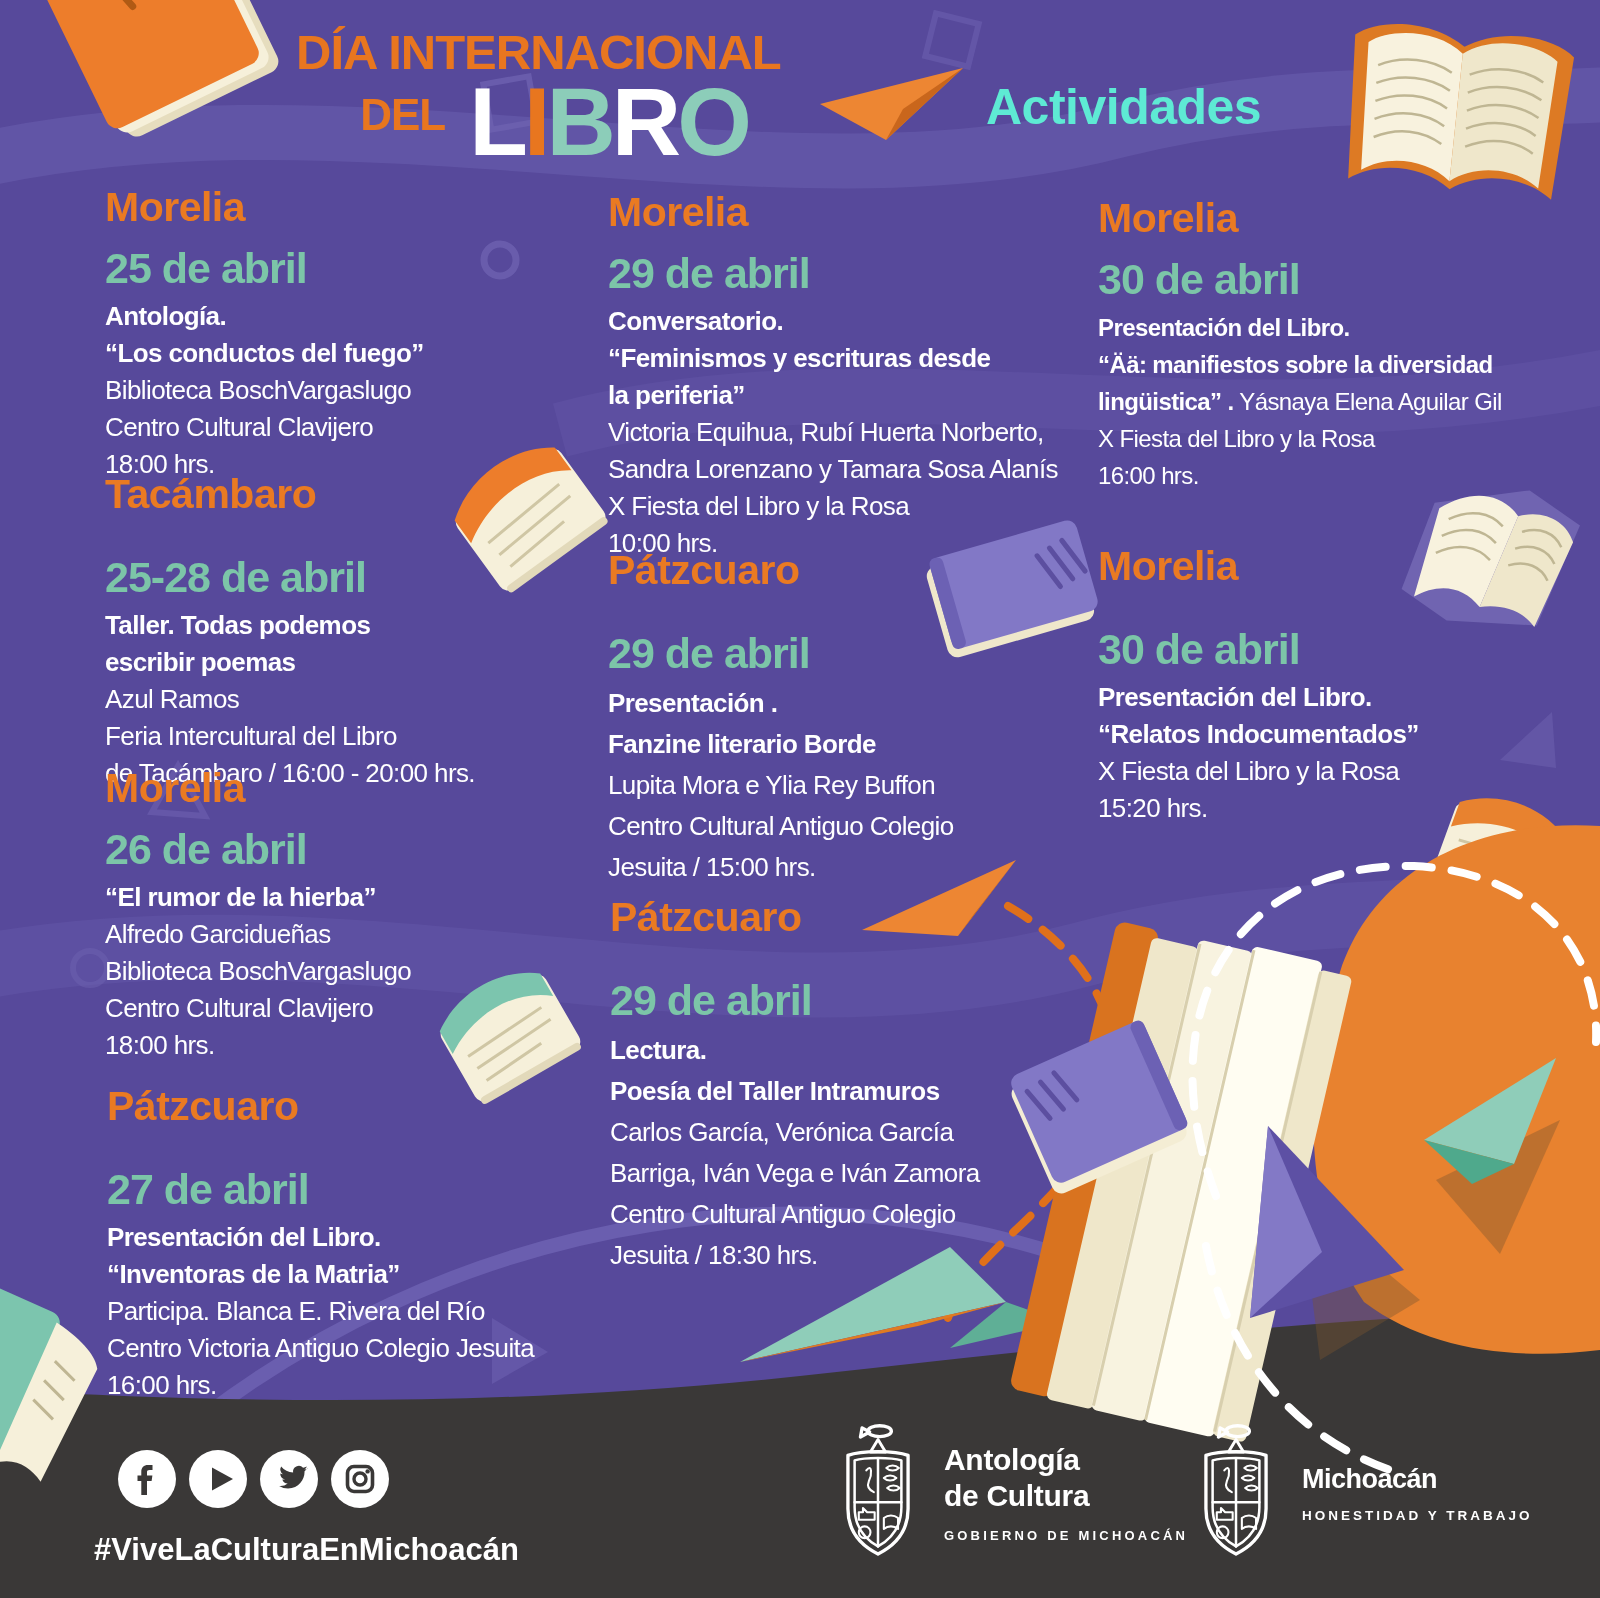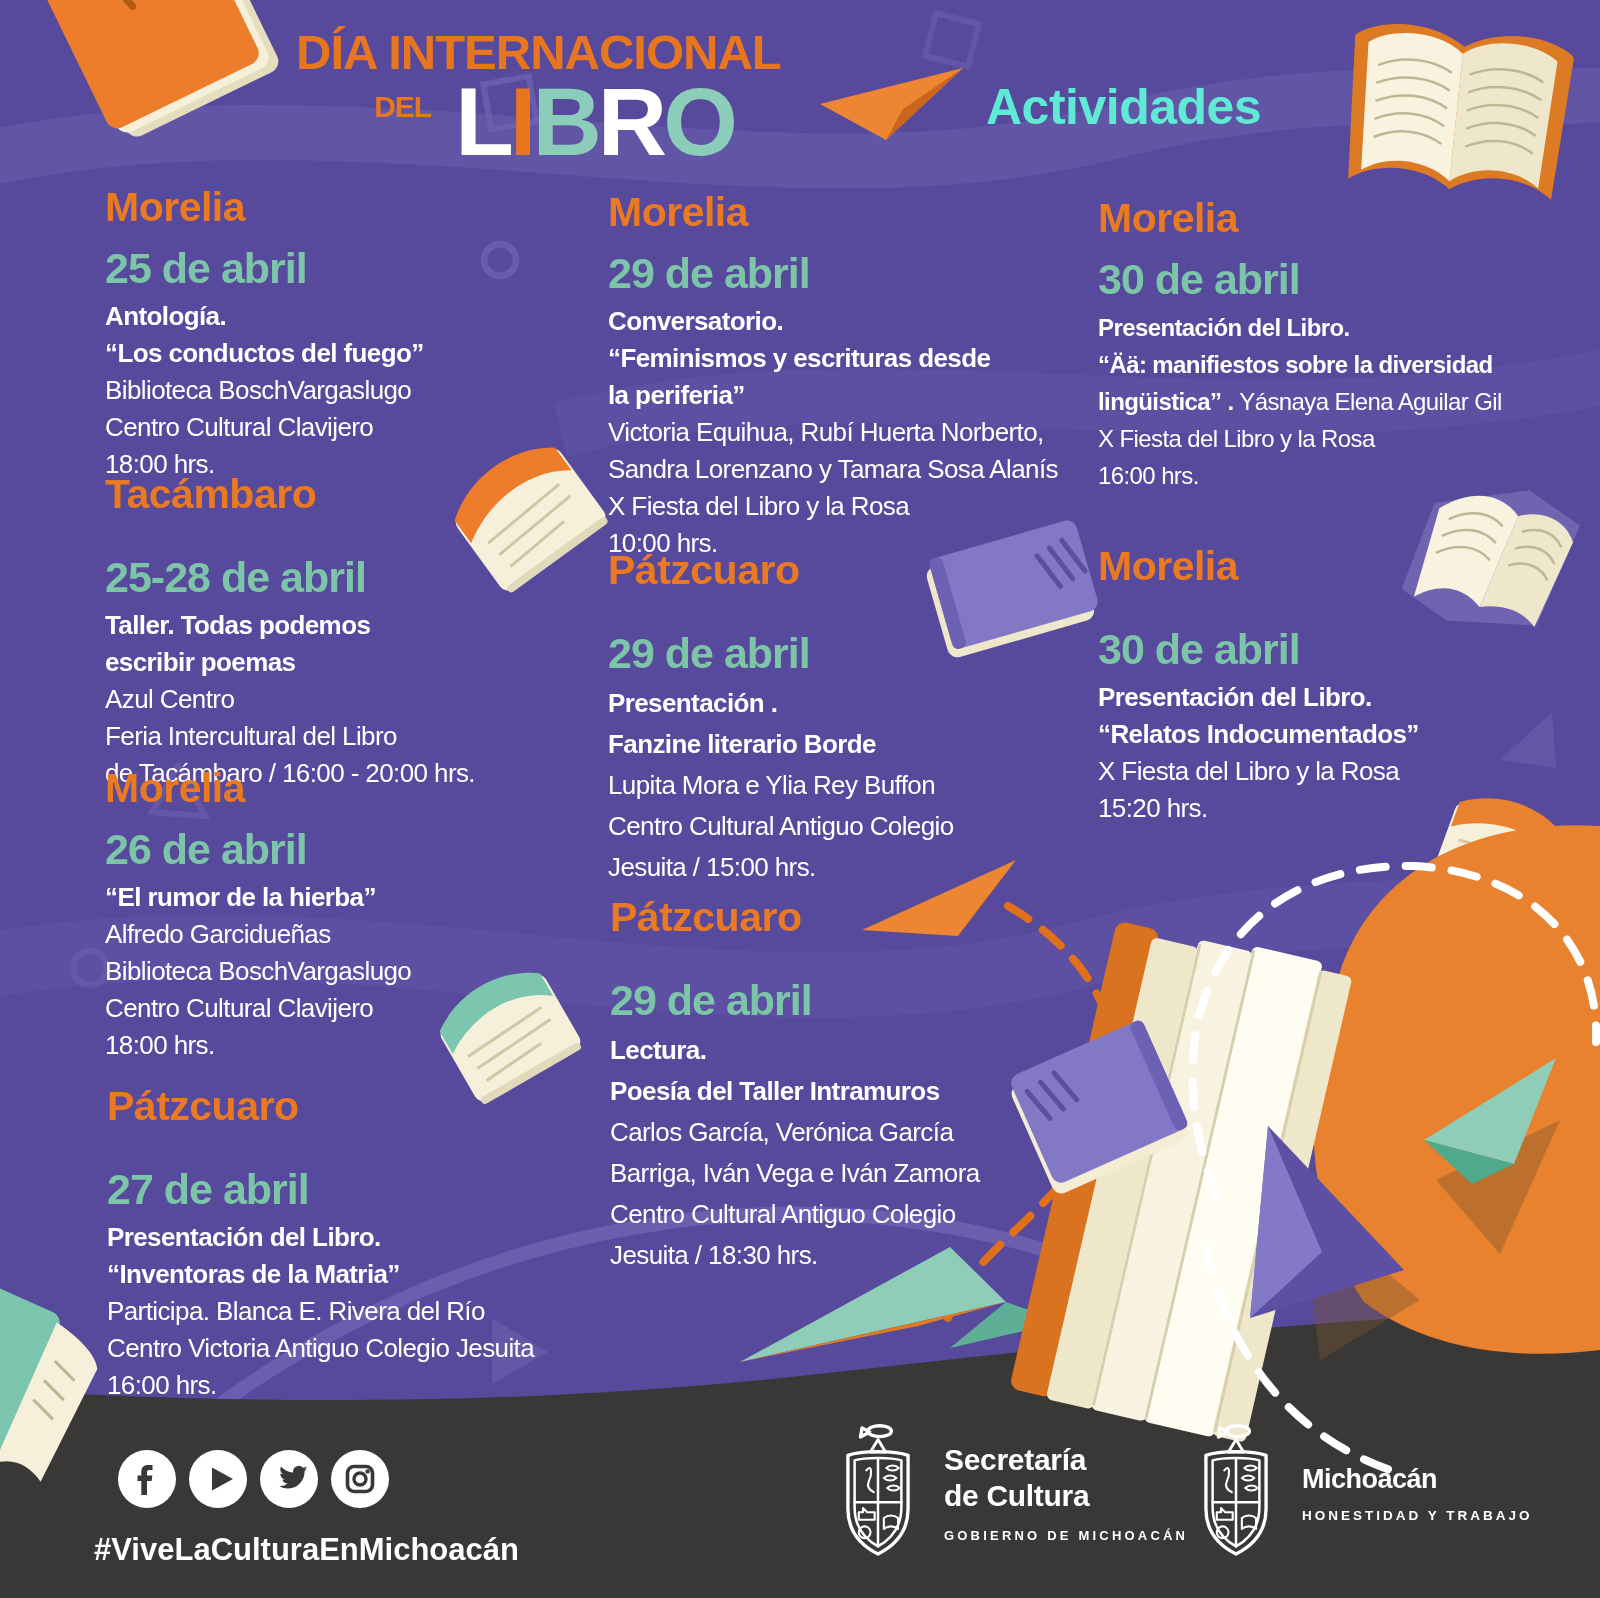--- a/index.html
+++ b/index.html
@@ -4,21 +4,21 @@
 <style>
   html,body{margin:0;padding:0;background:#333;}
   .stage{position:relative;width:1600px;height:1598px;overflow:hidden;
          background:#57499B;font-family:"Liberation Sans",sans-serif;}
   svg.deco{position:absolute;left:0;top:0;pointer-events:none;}
 
   
   .title{position:absolute;left:296px;top:26px;width:486px;text-align:left;}
   .t1{font-size:49px;font-weight:800;color:#E8761F;letter-spacing:-1px;line-height:52px;}
   .t2{display:flex;justify-content:center;align-items:flex-start;margin-top:2px;margin-left:30px;}
-  .del{font-size:30px;font-weight:800;color:#E8761F;letter-spacing:-1px;margin-top:10px;margin-right:24px;}
+  .del{font-size:44px;font-weight:800;color:#E8761F;letter-spacing:-1px;margin-top:10px;margin-right:24px;}
   .libro span{font-size:96px;font-weight:800;letter-spacing:-4px;line-height:84px;}
   .lw{color:#FFFFFF}.lo{color:#E8761F}.lt{color:#8CCDB9}
   .activities{position:absolute;left:986px;top:78px;font-size:50px;font-weight:800;
               color:#5eead4;letter-spacing:-0.5px;}
 
   
   .ev{position:absolute;width:540px;color:#fff;}
   .city{font-size:41px;font-weight:800;color:#EA7A22;letter-spacing:-0.5px;line-height:48px;}
   .date{font-size:43px;font-weight:800;color:#7CC5A8;letter-spacing:-1px;line-height:50px;margin-top:12px;}
   .gapL .date{margin-top:34px;}
@@ -226,21 +226,21 @@
       <div class="ln">18:00 hrs.</div>
     </div>
   </div>
 
   <div class="ev gapL" style="left:105px;top:470px">
     <div class="city">Tacámbaro</div>
     <div class="date">25-28 de abril</div>
     <div class="lines">
       <div class="ln b">Taller.  Todas podemos</div>
       <div class="ln b">escribir poemas</div>
-      <div class="ln">Azul Centro</div>
+      <div class="ln">Azul Ramos</div>
       <div class="ln">Feria Intercultural del Libro</div>
       <div class="ln">de Tacámbaro  / 16:00 - 20:00 hrs.</div>
     </div>
   </div>
 
   <div class="ev" style="left:105px;top:764px">
     <div class="city">Morelia</div>
     <div class="date">26 de abril</div>
     <div class="lines">
       <div class="ln b">“El rumor de la hierba”</div>
@@ -353,21 +353,21 @@
         </svg>
     </span>
   </div>
   <div class="hashtag">#ViveLaCulturaEnMichoacán</div>
 
   <div class="logoBlock" style="left:836px;top:1422px">
     <svg class="shield" viewBox="0 0 100 170">
         <use href="#shieldSym"></use>
       </svg>
     <div class="secText">
-      <div class="secL">Secretaría</div>
+      <div class="secL">Antología</div>
       <div class="secL">de Cultura</div>
       <div class="secSub">GOBIERNO DE MICHOACÁN</div>
     </div>
   </div>
 
   <div class="logoBlock" style="left:1194px;top:1422px">
     <svg class="shield" viewBox="0 0 100 170">
         <use href="#shieldSym"></use>
       </svg>
     <div class="michText">

